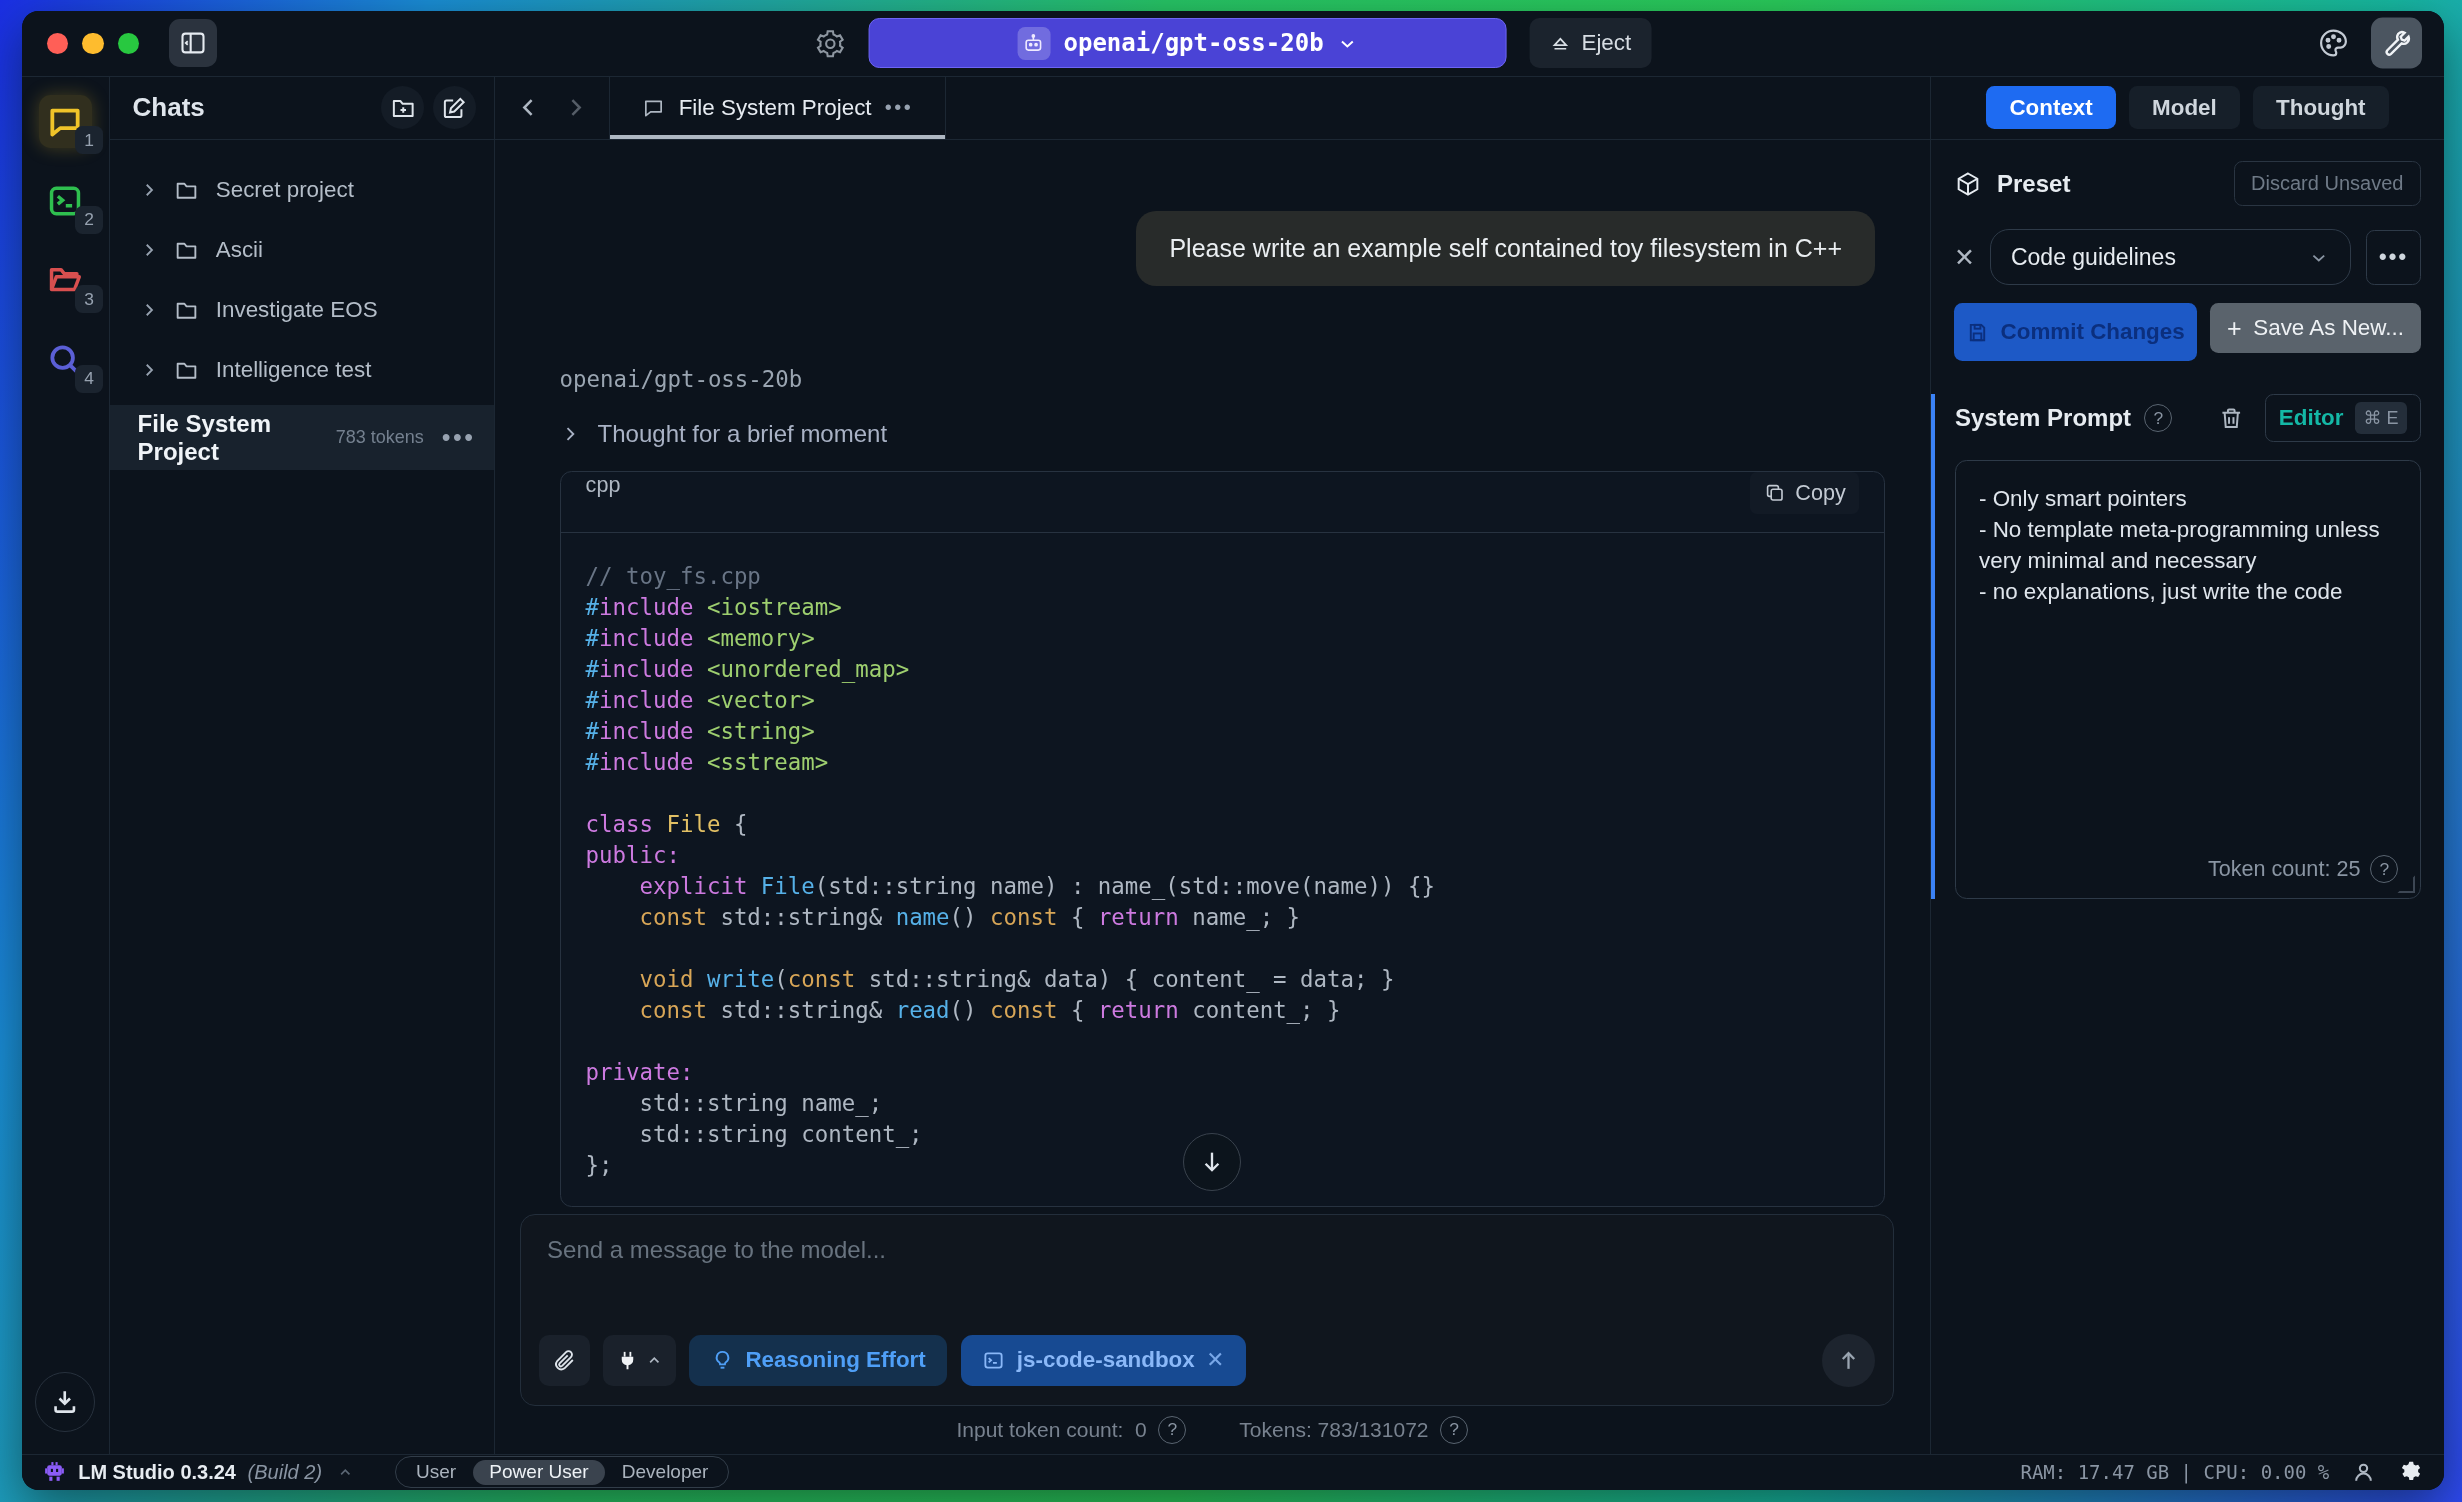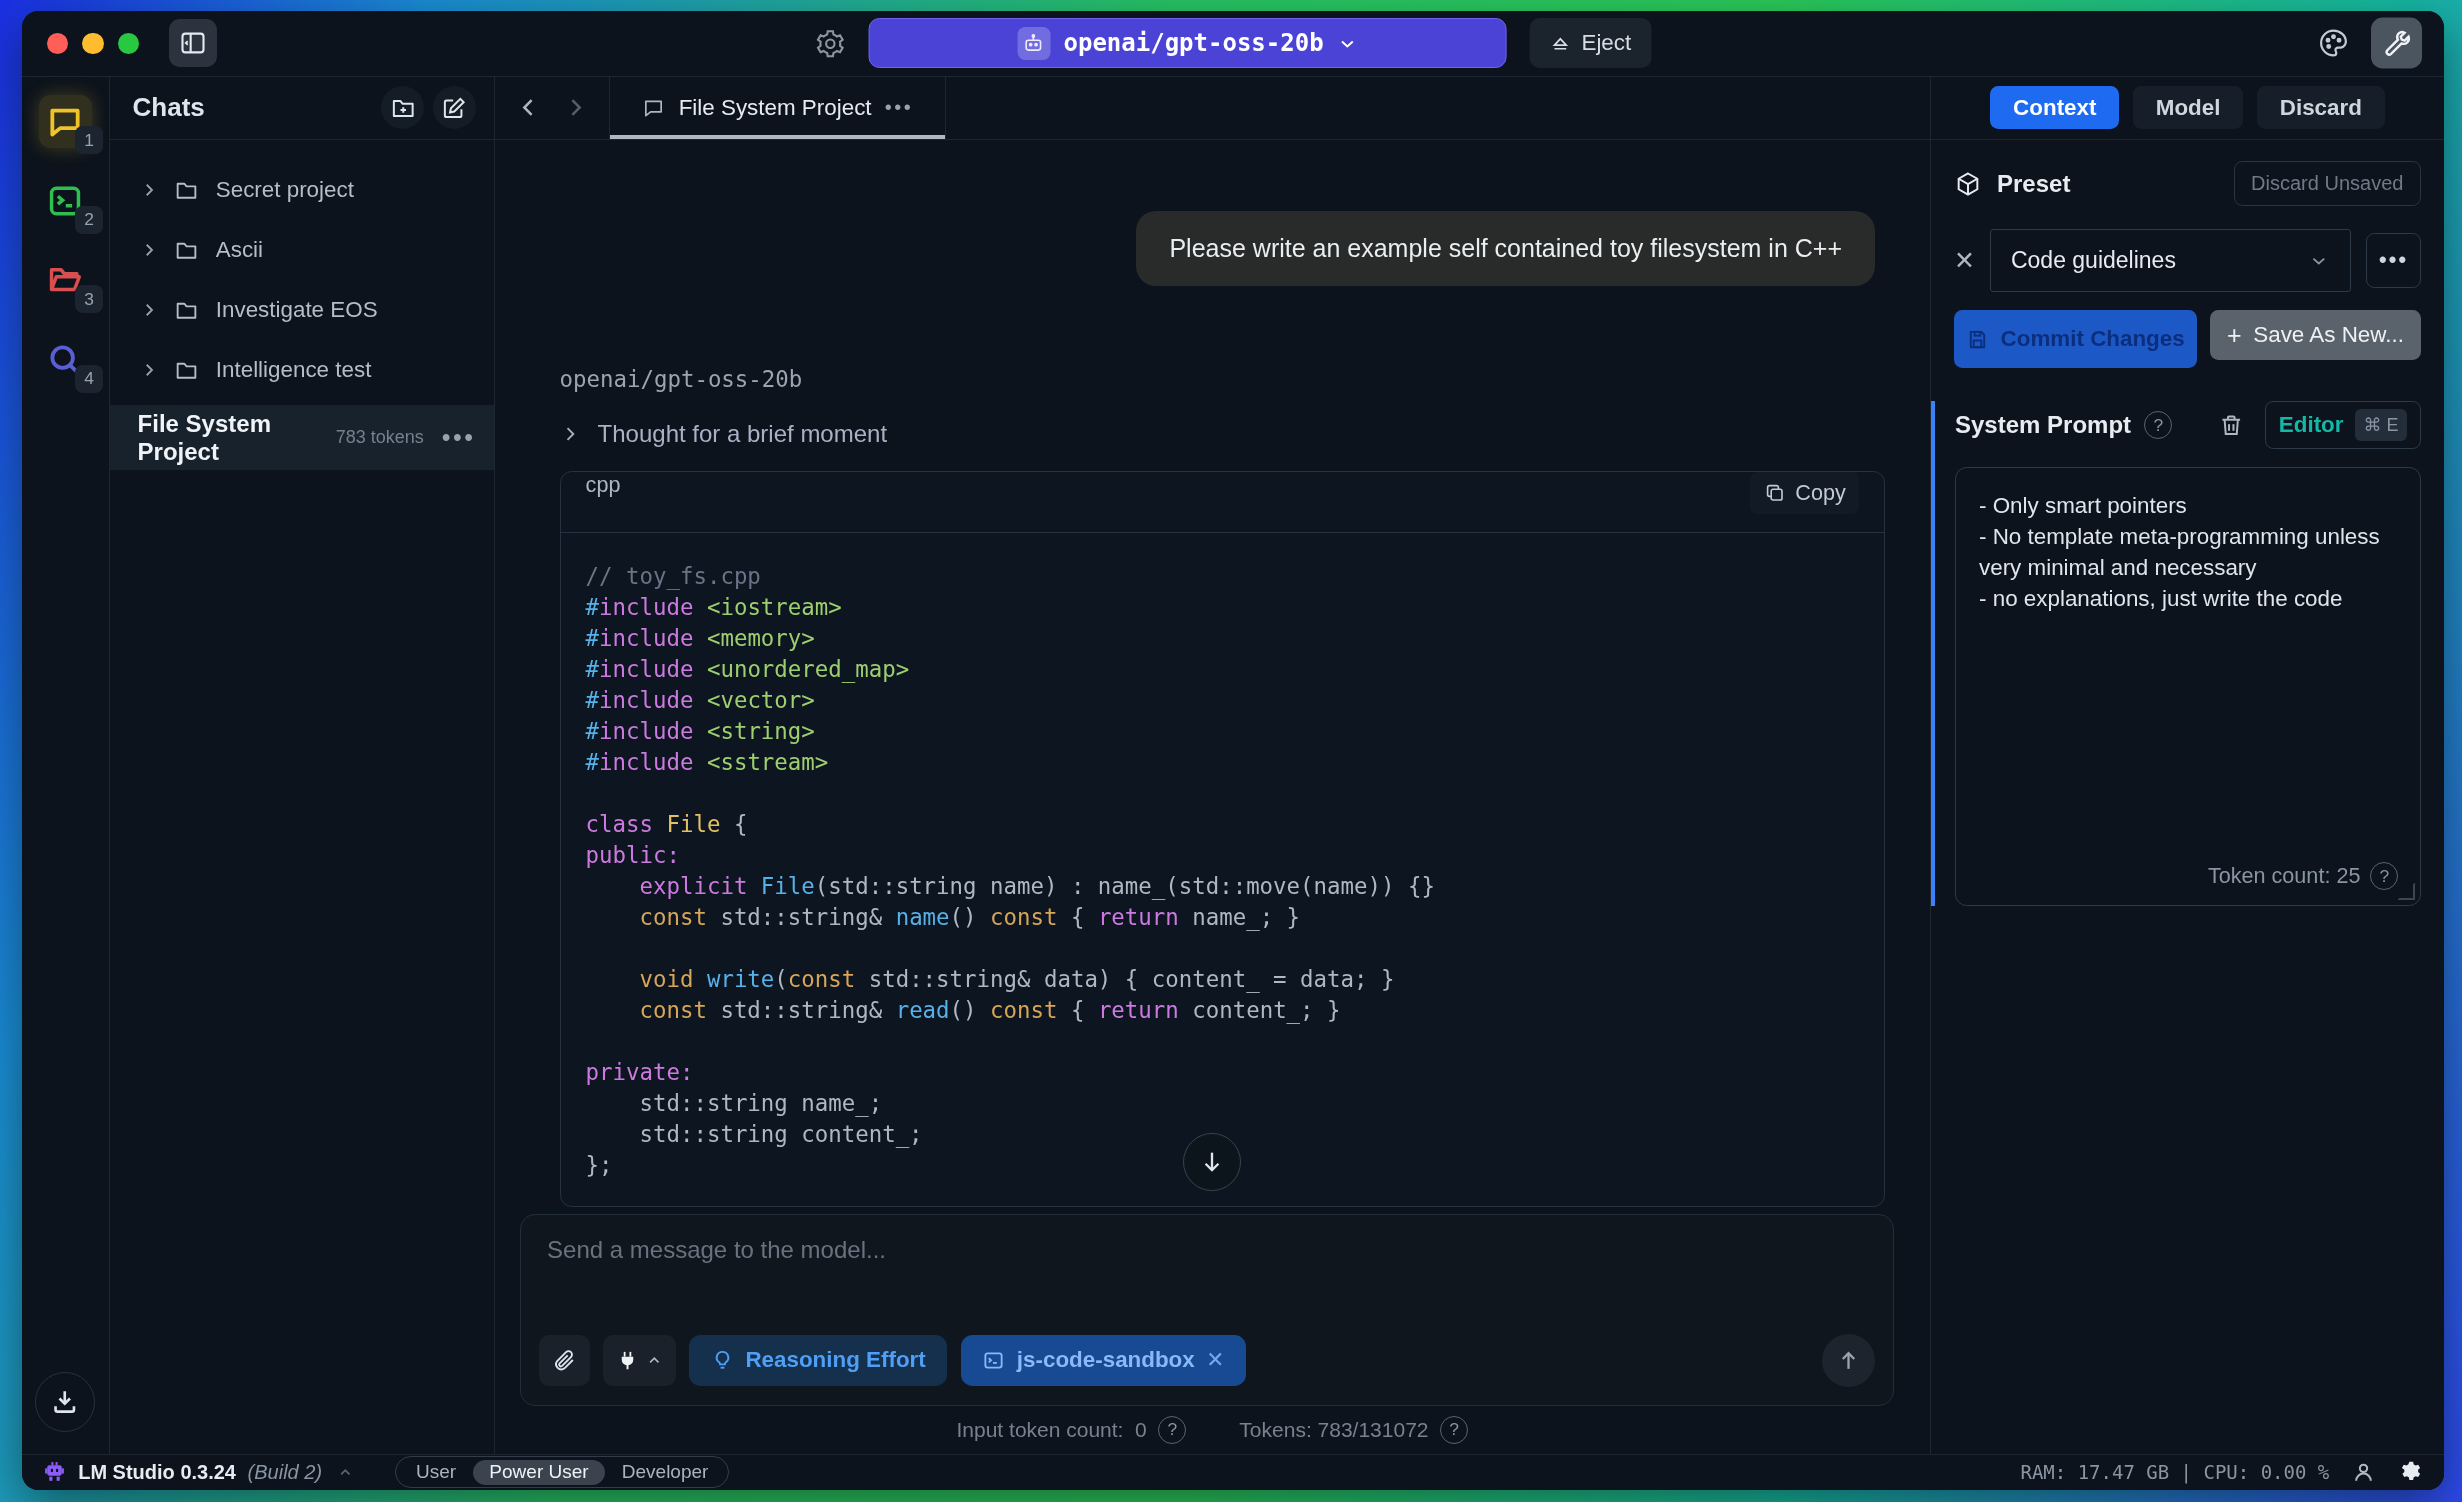--- a/index.html
+++ b/index.html
@@ -125,21 +125,21 @@
     justify-content:center; gap:13.3px; }
   .rtab { height:43px; padding:0 23px; border-radius:8.3px; background:#161f29; color:#cfd6dd;
     font-size:22.4px; font-weight:bold; display:flex; align-items:center; }
   .rtab.active { background:#1e6bf2; color:#fff; }
   .rbody { padding:21.6px 23px; flex:1; }
   .preset-head { display:flex; align-items:center; gap:15px; }
   .preset-head .t { font-size:24px; font-weight:bold; color:#e7ecf1; flex:1; }
   .discard-btn { border:0.8px solid #2a3542; border-radius:8.3px; padding:10px 16.6px; font-size:20px; color:#6f7a87; }
   .preset-row { margin-top:23px; display:flex; align-items:center; gap:15px; }
   .xicon { font-size:25px; color:#aeb7c2; }
-  .preset-select { flex:1; height:63px; border:0.8px solid #2e3a48; border-radius:3px; display:flex;
+  .preset-select { flex:1; height:56px; border:0.8px solid #2e3a48; border-radius:19px; display:flex;
     align-items:center; padding:0 20px; font-size:23px; color:#e7ecf1;gap:47px; }
   .preset-select .cv { margin-left:auto; color:#8a95a3; }
   .more-btn { width:55px; height:55px; border:0.8px solid #2e3a48; border-radius:8.3px; display:flex;
     align-items:center; justify-content:center; color:#cfd6dd; font-size:23px; letter-spacing:1.7px; }
   .preset-actions { margin-top:18px; display:flex; gap:13.3px; }
   .commit-btn { flex:1.15; height:58px; border-radius:8.3px; background:#1d59c6; color:#0b2f7e;
     font-size:22.4px; font-weight:bold; display:flex; align-items:center; justify-content:center; gap:11.6px; }
   .saveas-btn { flex:1; height:50px; border-radius:8.3px; background:#5a636c; color:#eef1f4;
     font-size:22.4px; display:flex; align-items:center; justify-content:center; gap:11.6px; }
   .sys-section { margin-top:33px; margin-left:-23px; padding-left:20px; border-left:4.1px solid #3b82f6; }
@@ -512,21 +512,21 @@
           <span>Tokens: 783/131072</span>
           <span class="qmark">?</span>
         </span>
       </div>
     </div>
 
     <div class="rpanel">
       <div class="rtabs">
         <div class="rtab active">Context</div>
         <div class="rtab">Model</div>
-        <div class="rtab">Discard</div>
+        <div class="rtab">Thought</div>
       </div>
       <div class="rbody">
         <div class="preset-head">
           <span>
             <svg width="28" height="28" viewBox="0 0 24 24" fill="none" stroke="#e7ecf1" stroke-width="1.7">
               <path d="M12 3 L20 7.5 V16.5 L12 21 L4 16.5 V7.5 Z"></path>
                 <path d="M4 7.5 L12 12 L20 7.5"></path>
                 <line x1="12" y1="12" x2="12" y2="21"></line>
             </svg>
           </span>

